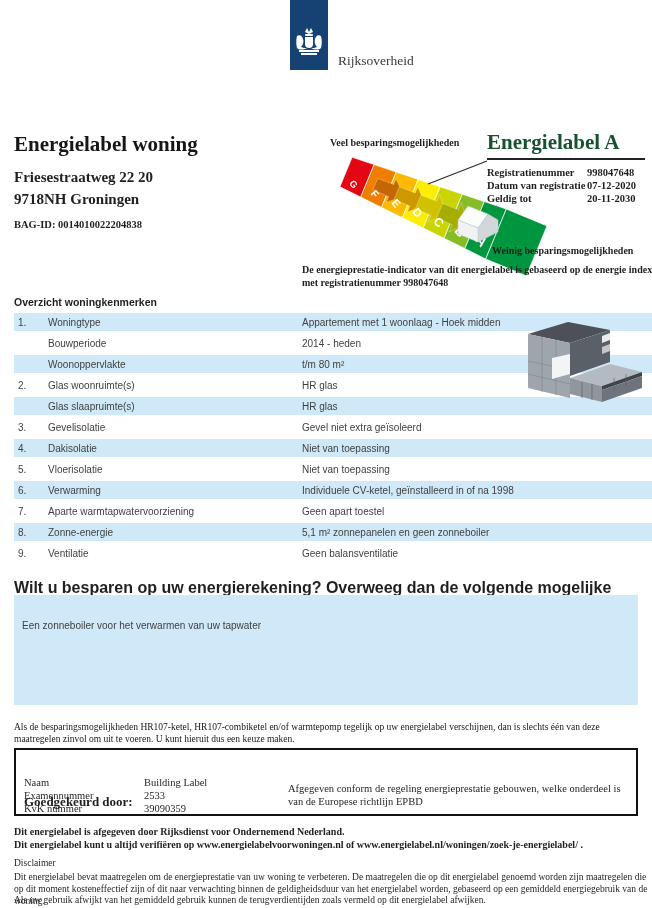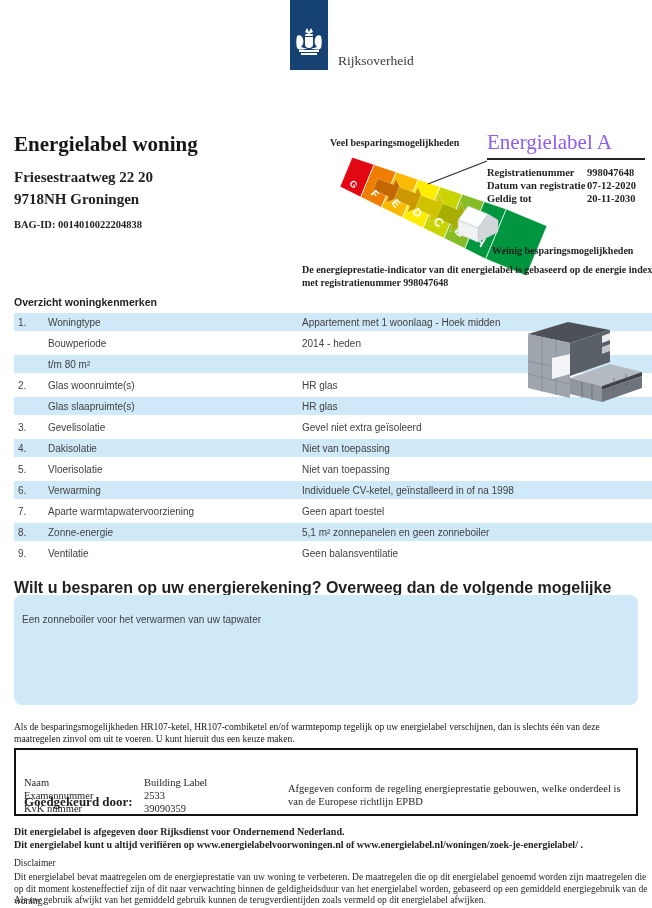--- a/index.html
+++ b/index.html
@@ -19,43 +19,43 @@
          font-size:15px;font-weight:bold;}
   .bag{position:absolute;left:14px;top:219px;font-family:"Liberation Serif",serif;
        font-size:10.5px;font-weight:bold;}
   
   .ramp-svg{position:absolute;left:300px;top:128px;width:352px;height:150px;}
   .cap-top{position:absolute;left:330px;top:137px;font-family:"Liberation Serif",serif;
            font-size:10px;font-weight:bold;}
   .cap-bottom{position:absolute;left:492px;top:245px;font-family:"Liberation Serif",serif;
               font-size:10px;font-weight:bold;}
   .result-title{position:absolute;left:487px;top:130px;width:158px;
-                font-family:"Liberation Serif",serif;font-size:21px;font-weight:normal;
-                color:#8b5cf6;border-bottom:2px solid #222;padding-bottom:3px;}
+                font-family:"Liberation Serif",serif;font-size:21px;font-weight:bold;
+                color:#14532d;border-bottom:2px solid #222;padding-bottom:3px;}
   .reg-fields{position:absolute;left:487px;top:166px;width:158px;
               font-family:"Liberation Serif",serif;font-size:10.5px;font-weight:bold;}
   .reg-row{display:flex;line-height:13px;}
   .reg-row .lbl{width:100px;}
   .reg-row .val{flex:1;}
   .based-on{position:absolute;left:302px;top:263px;width:352px;
             font-family:"Liberation Serif",serif;font-size:10px;font-weight:bold;line-height:13px;}
   
   .tbl-heading{position:absolute;left:14px;top:296px;font-size:10.5px;font-weight:bold;}
   .tbl{position:absolute;left:14px;top:313px;width:638px;}
   .trow{height:18px;margin-bottom:3px;display:flex;align-items:center;
         font-size:10px;color:#3f3f3f;}
   .trow.hl{background:#cfe9f8;}
   .tnum{width:30px;padding-left:4px;}
   .tlabel{width:254px;}
   .tvalue{flex:1;}
   .building-svg{position:absolute;left:524px;top:316px;width:124px;height:88px;}
   
   .savings-heading{position:absolute;left:14px;top:579px;font-size:16px;font-weight:bold;}
   .measure-box{position:absolute;left:14px;top:595px;width:624px;height:110px;background:#cfe9f8;
-               padding:18px 0 0 8px;box-sizing:border-box;border-radius:8px;}
+               padding:24px 0 0 8px;box-sizing:border-box;}
   .measure-item{font-size:10px;color:#3f3f3f;line-height:14px;}
   .note{position:absolute;left:14px;top:721px;width:628px;
         font-family:"Liberation Serif",serif;font-size:9.5px;line-height:12px;color:#161616;}
   
   .approval-box{position:absolute;left:14px;top:748px;width:620px;height:64px;
                 border:2px solid #111;background:#fff;}
   .approval-heading{position:absolute;left:8px;top:5px;font-family:"Liberation Serif",serif;
                     font-size:13px;font-weight:bold;margin-top:39px;}
   .approval-fields{position:absolute;left:8px;top:26px;font-family:"Liberation Serif",serif;
                    font-size:10.5px;}
@@ -153,20 +153,21 @@
         <span class="tlabel">Woningtype</span>
         <span class="tvalue">Appartement met 1 woonlaag - Hoek midden</span>
       </div>
       <div class="trow">
         <span class="tnum"></span>
         <span class="tlabel">Bouwperiode</span>
         <span class="tvalue">2014 - heden</span>
       </div>
       <div class="trow hl">
         <span class="tnum"></span>
+        <span class="tlabel">Woonoppervlakte</span>
         <span class="tvalue">t/m 80 m²</span>
       </div>
       <div class="trow">
         <span class="tnum">2.</span>
         <span class="tlabel">Glas woonruimte(s)</span>
         <span class="tvalue">HR glas</span>
       </div>
       <div class="trow hl">
         <span class="tnum"></span>
         <span class="tlabel">Glas slaapruimte(s)</span>

